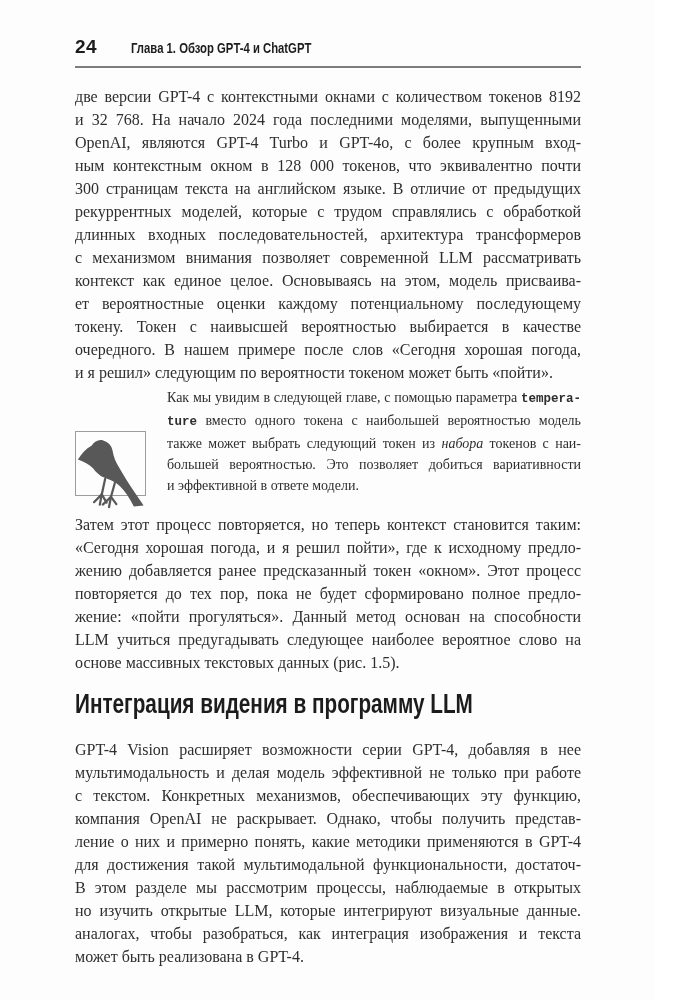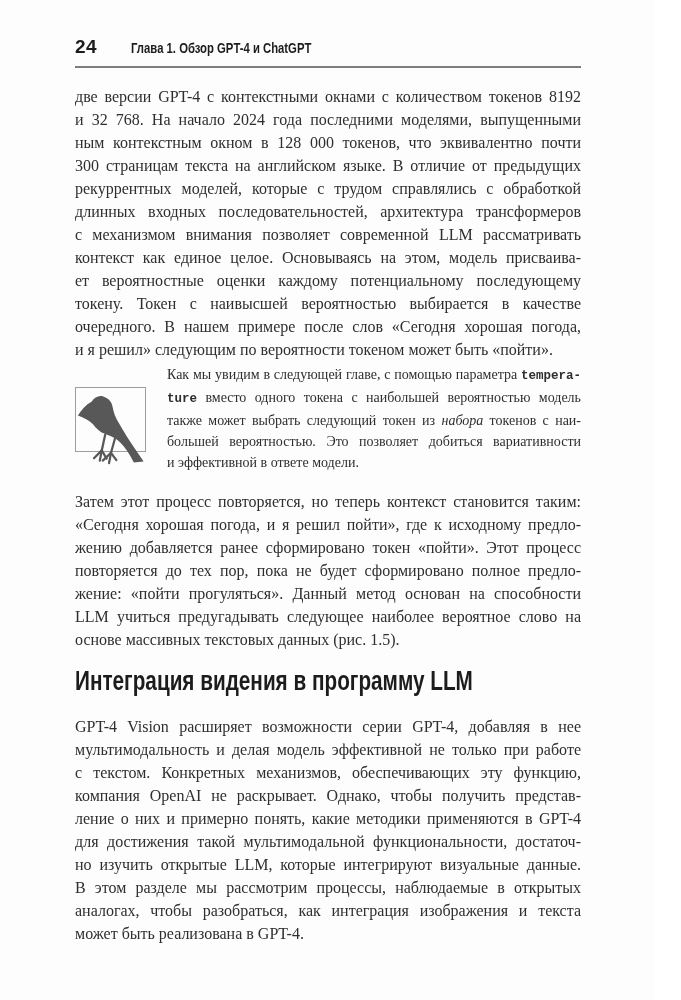--- a/index.html
+++ b/index.html
@@ -21,21 +21,21 @@
   }
   .header-rule{height:2px;background:var(--rule);margin-top:7px;}
 
   .paragraph{font-size:16px;line-height:23px;}
   .line{text-align:justify;text-align-last:justify;}
   .line.last{text-align-last:left;}
   .p1{margin-top:17px;}
   .p2{margin-top:17px;}
   .p3{margin-top:16px;}
 
-  .note{margin-top:5px;display:flex;align-items:center;}
+  .note{margin-top:5px;display:flex;align-items:flex-end;}
   .note-icon-box{
     width:69px;height:63px;border:1px solid var(--border);
     flex:none;position:relative;background:var(--background);
   }
   .note-icon-box svg{position:absolute;left:0;top:1px;overflow:visible;display:block;}
   .note-text{margin-left:21px;margin-top:-2px;font-size:14px;line-height:21px;flex:1;}
   .seg-n{font-family:"Liberation Serif",serif;}
   .seg-m{font-family:"Liberation Mono",monospace;font-weight:700;font-size:12.5px;}
   .seg-i{font-style:italic;}
 
@@ -52,20 +52,21 @@
 
   <header class="page-header">
     <span class="page-number">24</span>
     <span class="running-head">Глава 1. Обзор GPT-4 и ChatGPT</span>
   </header>
   <div class="header-rule"></div>
 
   <div class="paragraph p1">
       <div class="line">две версии GPT-4 с контекстными окнами с количеством токенов 8192</div>
       <div class="line">и 32 768. На начало 2024 года последними моделями, выпущенными</div>
+      <div class="line">OpenAI, являются GPT-4 Turbo и GPT-4o, с более крупным вход-</div>
       <div class="line">ным контекстным окном в 128 000 токенов, что эквивалентно почти</div>
       <div class="line">300 страницам текста на английском языке. В отличие от предыдущих</div>
       <div class="line">рекуррентных моделей, которые с трудом справлялись с обработкой</div>
       <div class="line">длинных входных последовательностей, архитектура трансформеров</div>
       <div class="line">с механизмом внимания позволяет современной LLM рассматривать</div>
       <div class="line">контекст как единое целое. Основываясь на этом, модель присваива-</div>
       <div class="line">ет вероятностные оценки каждому потенциальному последующему</div>
       <div class="line">токену. Токен с наивысшей вероятностью выбирается в качестве</div>
       <div class="line">очередного. В нашем примере после слов «Сегодня хорошая погода,</div>
       <div class="line last">и я решил» следующим по вероятности токеном может быть «пойти».</div>
@@ -103,35 +104,35 @@
         <div class="line"><span class="seg-m">ture</span><span class="seg-n"> вместо одного токена с наибольшей вероятностью модель</span></div>
         <div class="line"><span class="seg-n">также может выбрать следующий токен из </span><span class="seg-i">набора</span><span class="seg-n"> токенов с наи-</span></div>
         <div class="line"><span class="seg-n">большей вероятностью. Это позволяет добиться вариативности</span></div>
         <div class="line last"><span class="seg-n">и эффективной в ответе модели.</span></div>
       </div>
   </aside>
 
   <div class="paragraph p2">
       <div class="line">Затем этот процесс повторяется, но теперь контекст становится таким:</div>
       <div class="line">«Сегодня хорошая погода, и я решил пойти», где к исходному предло-</div>
-      <div class="line">жению добавляется ранее сформировано токен «пойти». Этот процесс</div>
+      <div class="line">жению добавляется ранее предсказанный токен «окном». Этот процесс</div>
       <div class="line">повторяется до тех пор, пока не будет сформировано полное предло-</div>
       <div class="line">жение: «пойти прогуляться». Данный метод основан на способности</div>
       <div class="line">LLM учиться предугадывать следующее наиболее вероятное слово на</div>
       <div class="line last">основе массивных текстовых данных (рис. 1.5).</div>
     </div>
 
   <h1 class="section-heading">Интеграция видения в программу LLM</h1>
 
   <div class="paragraph p3">
       <div class="line">GPT-4 Vision расширяет возможности серии GPT-4, добавляя в нее</div>
       <div class="line">мультимодальность и делая модель эффективной не только при работе</div>
       <div class="line">с текстом. Конкретных механизмов, обеспечивающих эту функцию,</div>
       <div class="line">компания OpenAI не раскрывает. Однако, чтобы получить представ-</div>
       <div class="line">ление о них и примерно понять, какие методики применяются в GPT-4</div>
       <div class="line">для достижения такой мультимодальной функциональности, достаточ-</div>
+      <div class="line">В этом разделе мы рассмотрим процессы, наблюдаемые в открытых</div>
       <div class="line">но изучить открытые LLM, которые интегрируют визуальные данные.</div>
-      <div class="line">В этом разделе мы рассмотрим процессы, наблюдаемые в открытых</div>
       <div class="line">аналогах, чтобы разобраться, как интеграция изображения и текста</div>
       <div class="line last">может быть реализована в GPT-4.</div>
     </div>
 
 </div>
 
 </body></html>

